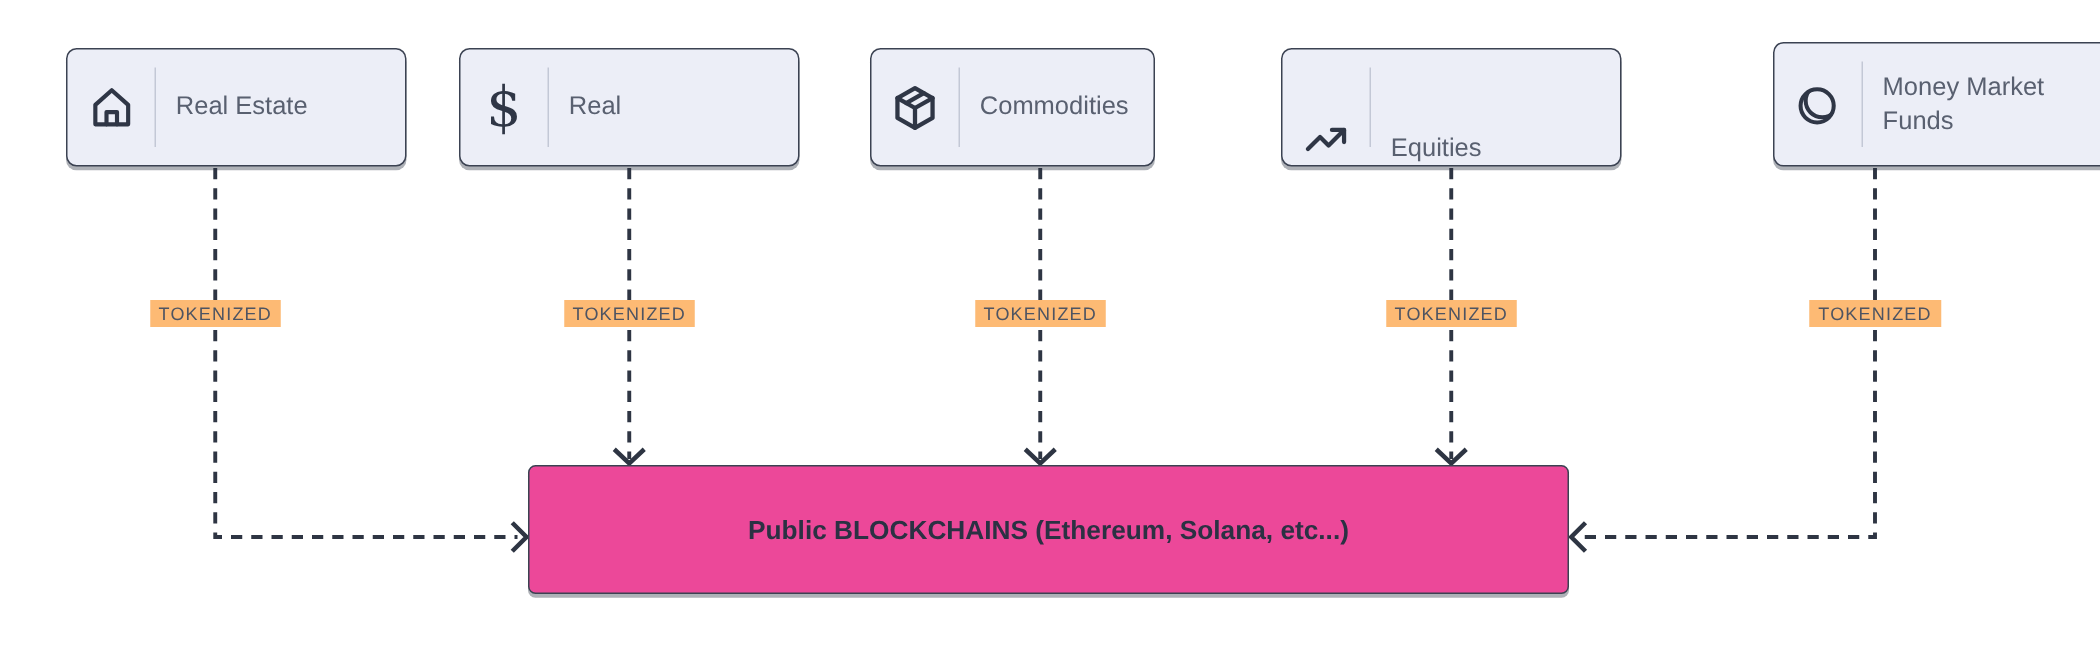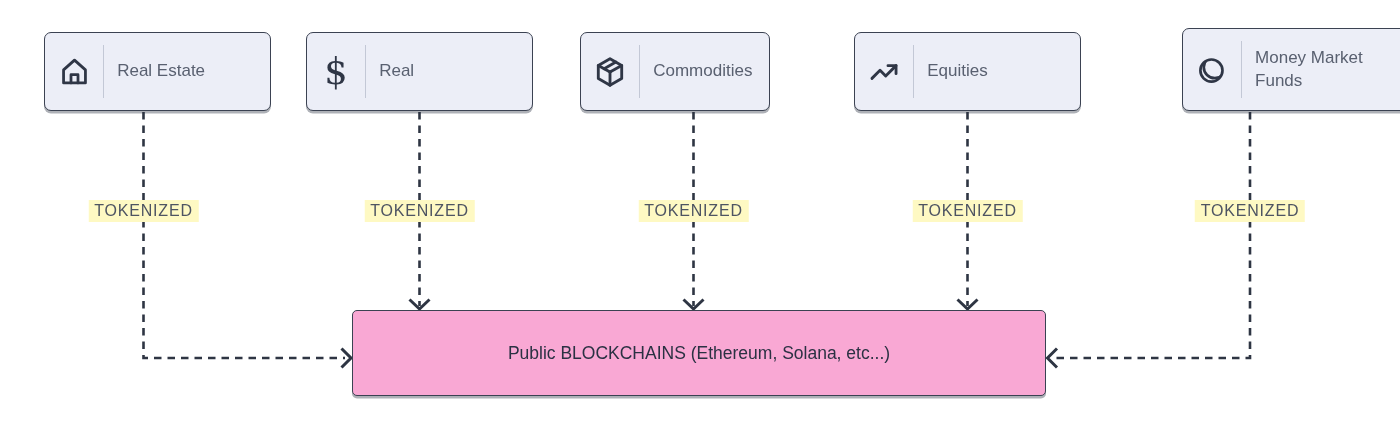--- a/index.html
+++ b/index.html
@@ -68,44 +68,44 @@
     padding-left: 13px;
     padding-right: 8px;
     font-size: 17px;
     line-height: 1.3;
     color: #596070;
   }
 
   .edge-label {
     position: absolute;
     transform: translateX(-50%);
-    background: #fef9c3;
+    background: #fdba74;
     padding: 2px 6px;
-    font-size: 16px;
+    font-size: 12px;
     font-weight: 500;
     letter-spacing: 0.8px;
     color: #4e5462;
     white-space: nowrap;
   }
 
   .target-node {
     position: absolute;
     left: 352px;
     top: 310px;
     width: 694px;
     height: 86px;
     display: flex;
     align-items: center;
     justify-content: center;
-    background: #f9a8d4;
+    background: #ec4899;
     border: 1.8px solid #3b4252;
     border-radius: 5px;
     box-shadow: 0 2.5px 0 rgba(43, 50, 66, 0.38);
     font-size: 17.5px;
-    font-weight: 400;
+    font-weight: 700;
     color: #2b3143;
     text-align: center;
   }
 </style>
 </head>
 <body>
 
 <div class="canvas">
 
   <svg class="edges-layer" viewBox="0 0 1400 445">
@@ -151,21 +151,21 @@
         <path d="M12 12 L19.8 7.6"></path>
         <path d="M12 12 L4.2 7.6"></path>
         <path d="M12 12 V20.8"></path>
         <path d="M15.9 5.4 L8.1 9.8"></path>
       </svg>
     </div>
     <div class="v-divider"></div>
     <div class="node-label">Commodities</div>
   </div>
 
-  <div class="asset-node" style="left:854px; top:32px; width:227px; height:79px;">
+  <div class="asset-node" style="left:854px; top:32px; width:227px; height:79px;align-items:flex-end;">
     <div class="icon-cell">
       <svg width="34" height="34" viewBox="0 0 24 24" fill="none" stroke="currentColor" stroke-width="2" stroke-linejoin="round" stroke-linecap="round">
         <path d="M3.5 16.5 L9.2 10.8 L13.2 14.8 L20.5 7.5"></path>
         <path d="M14.8 7.5 H20.5 V13.2"></path>
       </svg>
     </div>
     <div class="v-divider"></div>
     <div class="node-label">Equities</div>
   </div>
 

